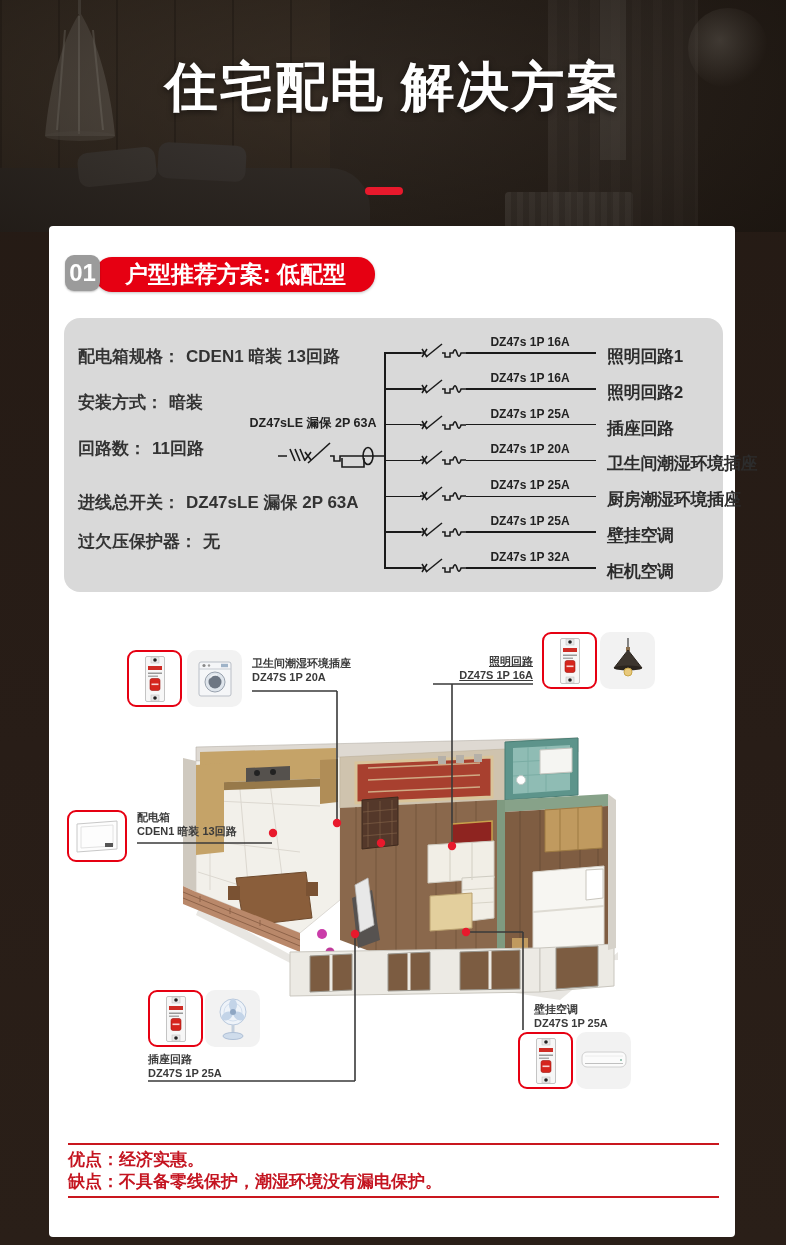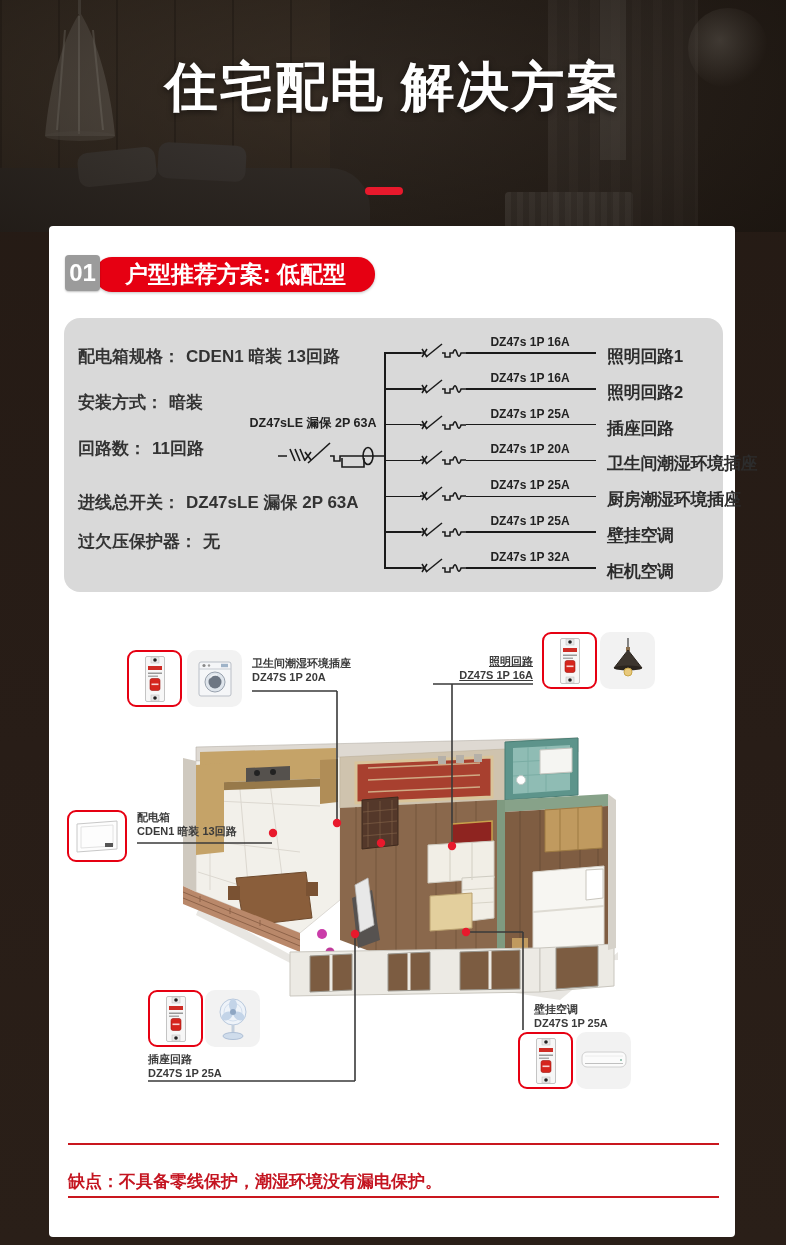--- a/index.html
+++ b/index.html
@@ -30,21 +30,21 @@
   .hero-title { left:0; top:52px; width:786px; text-align:center; color:#fff;
       font-size:53px; font-weight:800; letter-spacing:2px; text-shadow:0 2px 6px rgba(0,0,0,.5); z-index:5; }
   .hero-subtitle { left:0; top:131px; width:786px; text-align:center; color:#fff;
       font-size:28px; font-weight:700; letter-spacing:1px; text-shadow:0 2px 5px rgba(0,0,0,.5); z-index:5; }
   .hero-dash { left:365px; top:187px; width:38px; height:8px; border-radius:4px; background:#e8192c; z-index:5; }
 
   
   .card { left:49px; top:226px; width:686px; height:1011px; background:#ffffff; border-radius:4px; }
 
   
-  .badge-num { left:16px; top:29px; width:35px; height:36px; background:#9b9b9b; border-radius:4px;
+  .badge-num { left:16px; top:29px; width:35px; height:36px; background:#9b9b9b; border-radius:9px;
       color:#fff; font-size:24px; font-weight:800; text-align:center; line-height:36px; z-index:3;
       box-shadow:0 1px 2px rgba(0,0,0,.25); }
   .badge-pill { left:46px; top:31px; width:280px; height:35px; background:#e60012; border-radius:17px;
       color:#fff; font-size:23px; font-weight:800; line-height:35px; padding-left:30px; z-index:2;
       box-shadow:0 1px 3px rgba(0,0,0,.25); }
 
   
   .panel { left:15px; top:92px; width:659px; height:274px; background:#d9d9d9; border-radius:16px; }
   .spec-row { position:absolute; left:14px; width:310px; font-size:17px; font-weight:700; color:#333; white-space:nowrap; }
   .specs > div:nth-of-type(1){ top:27px; } .specs > div:nth-of-type(2){ top:73px; }
@@ -232,20 +232,21 @@
               </g>
             </svg>
             <div class="bline"></div>
             <div class="b-label">DZ47s 1P 32A</div>
             <div class="b-name">柜机空调</div>
           </div>
         </div>
     </div>
 
     <div class="abs rule" style="top:917px;"></div>
+    <div class="abs foot-text" style="top:922px;">优点：经济实惠。</div>
     <div class="abs foot-text" style="top:944px;">缺点：不具备零线保护，潮湿环境没有漏电保护。</div>
     <div class="abs rule" style="top:970px;"></div>
   </div>
 
   <svg class="abs" style="left:60px;top:612px;z-index:5;" width="600" height="475" viewBox="60 612 600 475">
 
     <polygon points="200,905 300,960 560,1000 618,952 618,960 300,968 196,915" fill="#d8d5cf" opacity=".6"></polygon>
 
     <polygon points="196,747 578,738 578,752 196,761" fill="#ded9d2" stroke="#b5b0a8" stroke-width=".6"></polygon>
 

